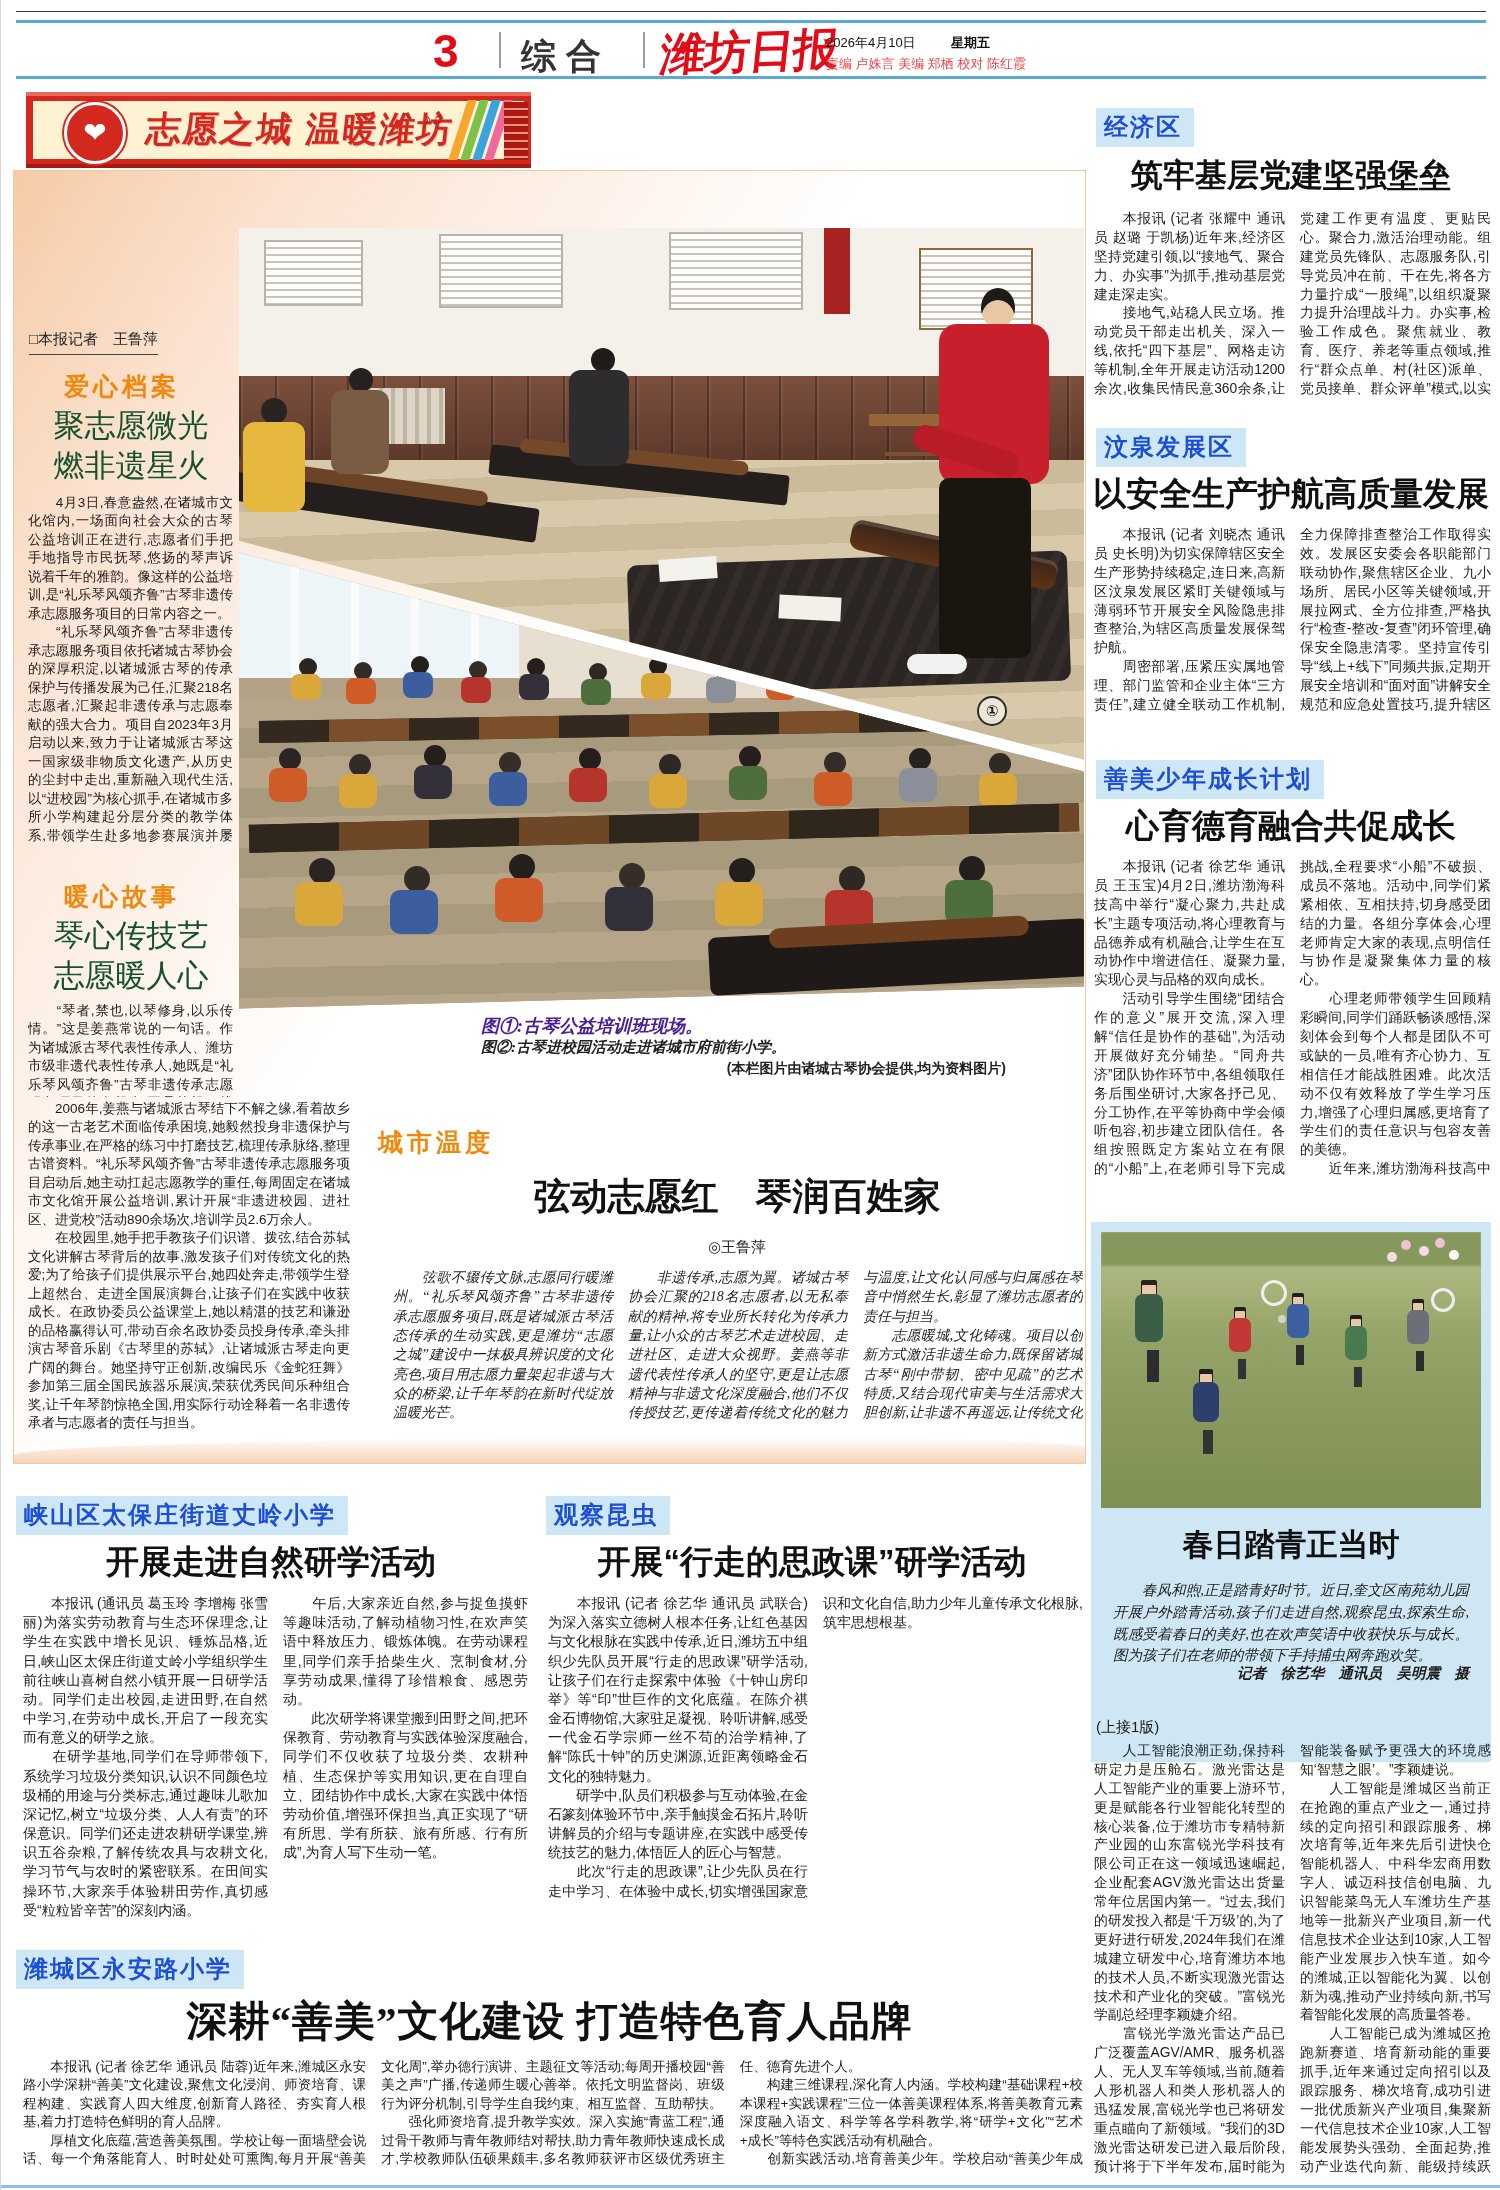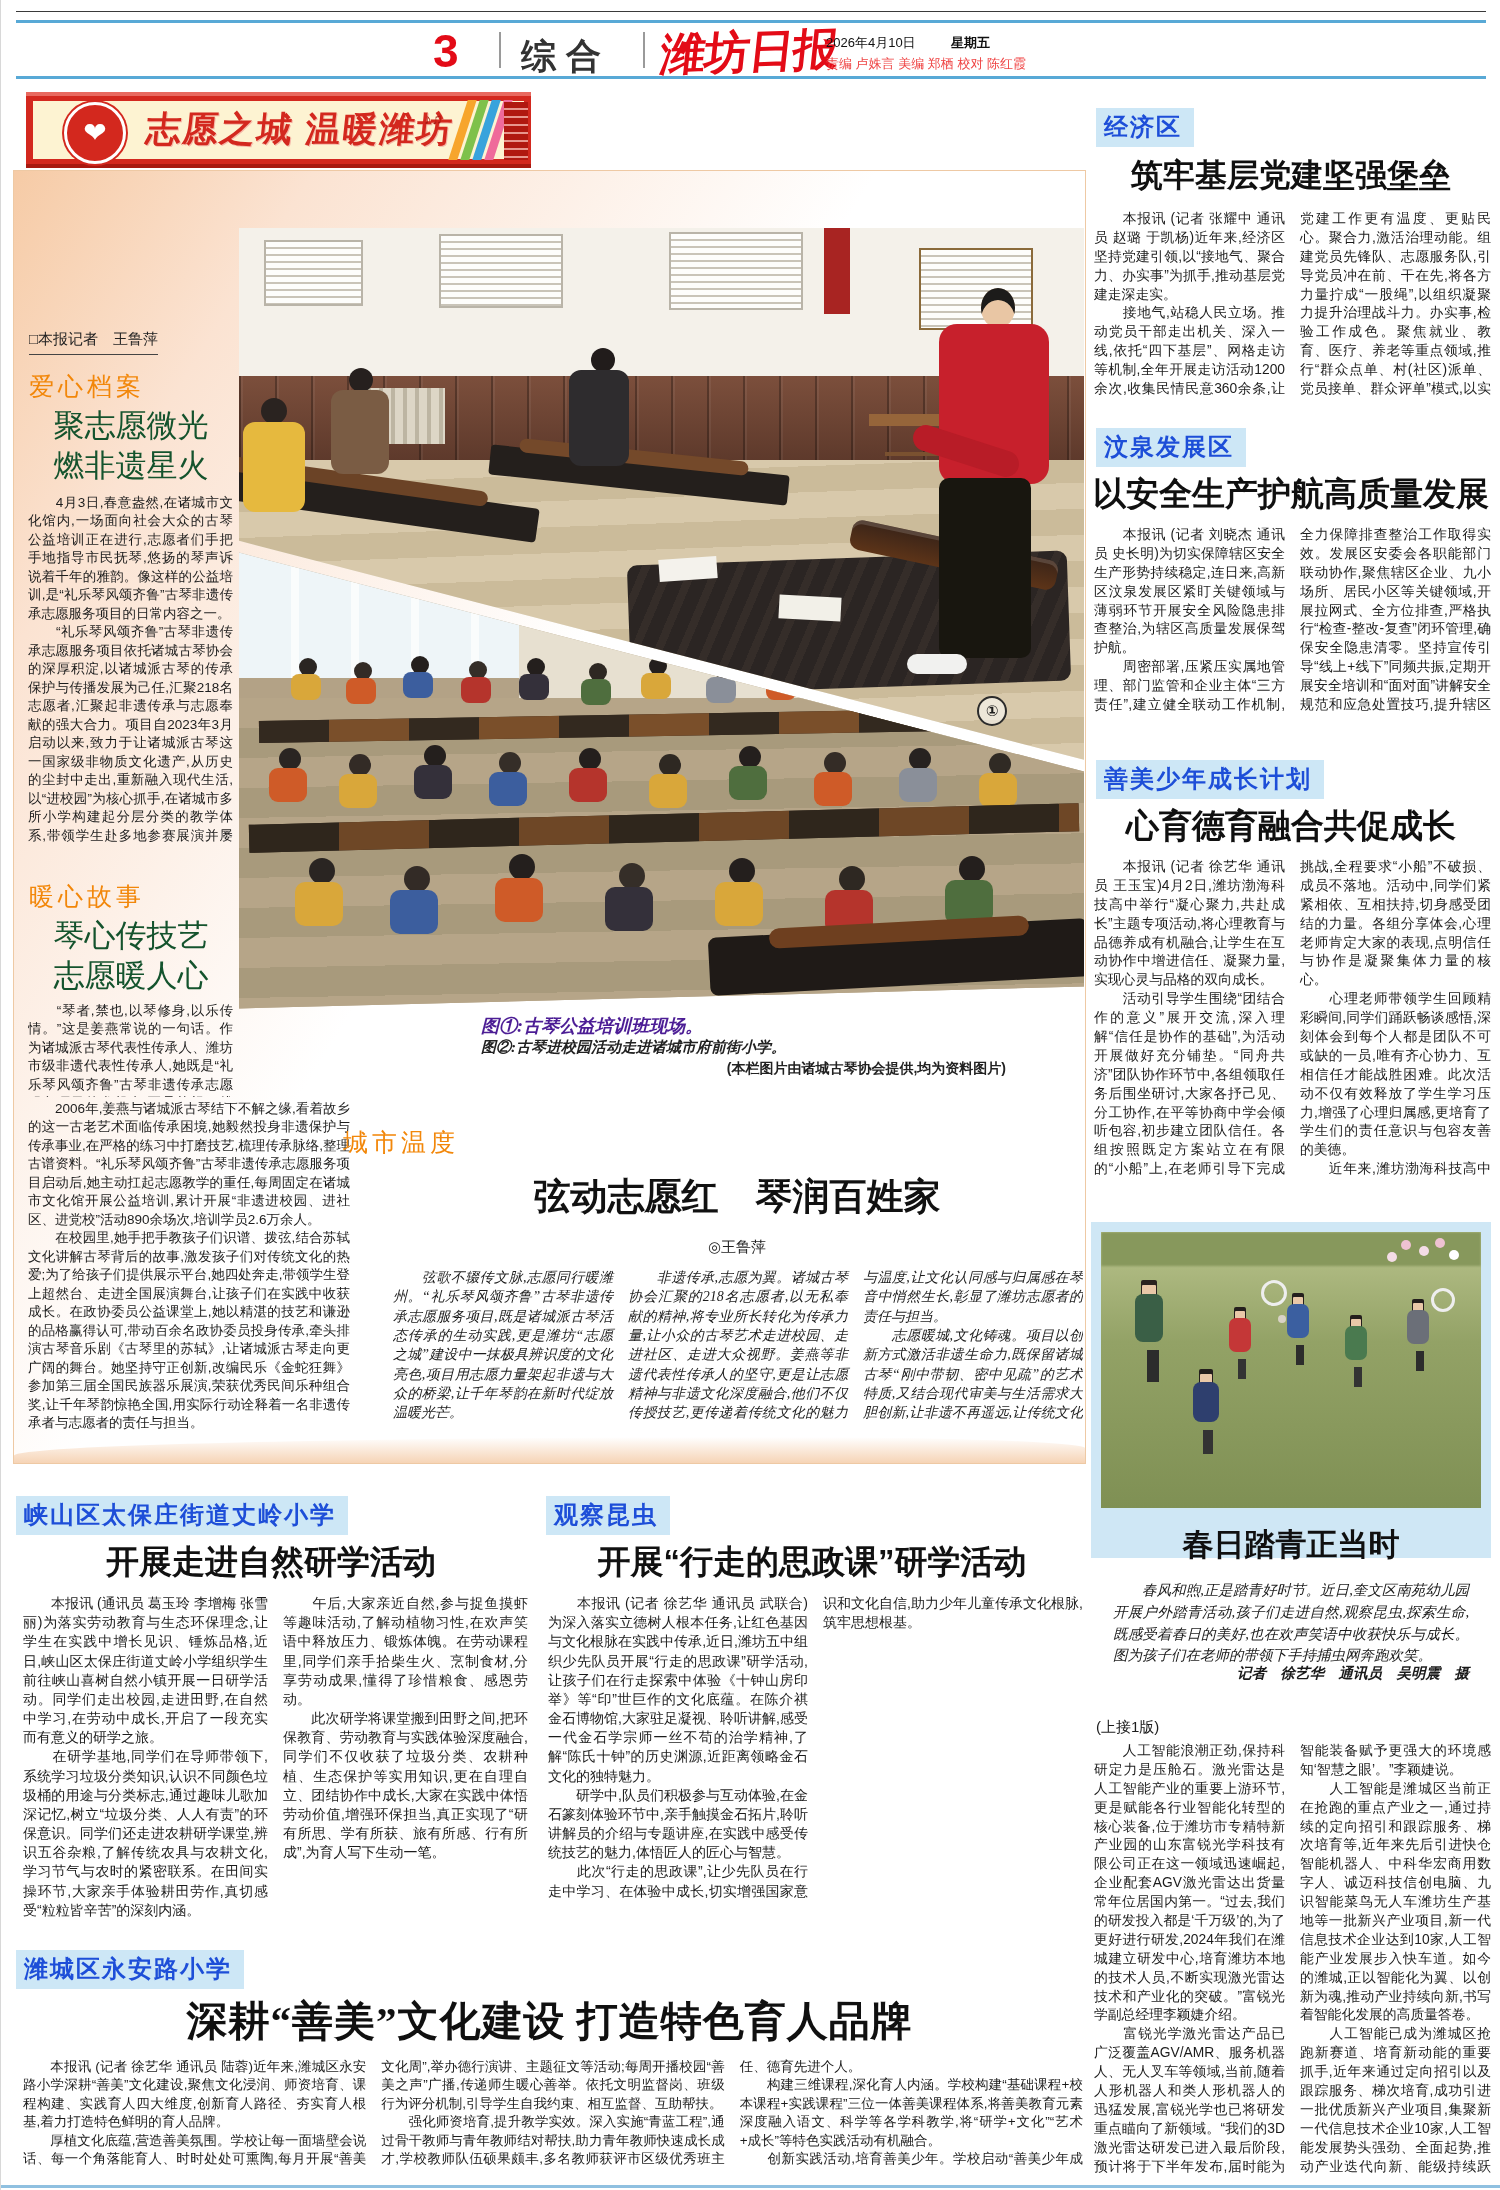--- a/index.html
+++ b/index.html
@@ -8,21 +8,21 @@
         border-left:1px solid #d8d8d8;border-right:1px solid #d8d8d8;}
   .abs{position:absolute;}
   .serif{font-family:"Liberation Serif","DejaVu Serif",serif;}
   .kai{font-family:"Liberation Serif","DejaVu Serif",serif;font-style:italic;}
   .body-text{font-size:13.5px;line-height:1.37;text-align:justify;color:#1c1c1c;
              white-space:pre-line;overflow:hidden;}
   .cols2{column-count:2;column-gap:15px;column-fill:auto;}
   .cols3{column-count:3;column-gap:15px;column-fill:auto;}
   .badge-blue{background:#cde7f6;color:#1d4ed8;font-weight:bold;font-size:24px;
               padding:3px 12px 4px 8px;letter-spacing:2px;display:inline-block;}
-  .badge-orange{color:#f2870a;font-weight:normal;font-size:25px;letter-spacing:4px;}
+  .badge-orange{color:#f2870a;font-weight:bold;font-size:25px;letter-spacing:4px;margin-left:35px;}
   .h-sub{font-weight:normal;text-align:center;white-space:pre-line;color:#14532d;}
   .marker{width:26px;height:26px;border:2px solid #2b2b2b;border-radius:50%;
           color:#1e1e1e;background:rgba(255,255,255,.55);font-size:15px;font-weight:bold;
           display:flex;align-items:center;justify-content:center;}
   .vline{width:2px;background:#9a9a9a;}
   .frame{background:#fdfdfb;border:2px solid #b9b4a8;
          background-image:repeating-linear-gradient(#fdfdfb 0 5px,#c9c4b8 5px 7px);}
   .photo{overflow:hidden;}
 </style>
 </head>
@@ -192,21 +192,21 @@
   <div class="abs body-text cols2" style="left:1093px;top:526px;width:397px;height:198px;font-size:13.8px;">　　本报讯 (记者 刘晓杰 通讯员 史长明)为切实保障辖区安全生产形势持续稳定,连日来,高新区汶泉发展区紧盯关键领域与薄弱环节开展安全风险隐患排查整治,为辖区高质量发展保驾护航。
 　　周密部署,压紧压实属地管理、部门监管和企业主体“三方责任”,建立健全联动工作机制,全力保障排查整治工作取得实效。发展区安委会各职能部门联动协作,聚焦辖区企业、九小场所、居民小区等关键领域,开展拉网式、全方位排查,严格执行“检查-整改-复查”闭环管理,确保安全隐患清零。坚持宣传引导“线上+线下”同频共振,定期开展安全培训和“面对面”讲解安全规范和应急处置技巧,提升辖区企业、居民安全意识和应急技能,筑牢高质量发展安全基石。</div>
 
   <div class="abs badge-blue" style="left:1095px;top:760px;">善美少年成长计划</div>
   <div class="abs serif" style="left:1090px;top:804px;width:400px;text-align:center;font-size:33px;font-weight:bold;color:#101010;">心育德育融合共促成长</div>
   <div class="abs body-text cols2" style="left:1093px;top:858px;width:397px;height:338px;font-size:13.8px;">　　本报讯 (记者 徐艺华 通讯员 王玉宝)4月2日,潍坊渤海科技高中举行“凝心聚力,共赴成长”主题专项活动,将心理教育与品德养成有机融合,让学生在互动协作中增进信任、凝聚力量,实现心灵与品格的双向成长。
 　　活动引导学生围绕“团结合作的意义”展开交流,深入理解“信任是协作的基础”,为活动开展做好充分铺垫。“同舟共济”团队协作环节中,各组领取任务后围坐研讨,大家各抒己见、分工协作,在平等协商中学会倾听包容,初步建立团队信任。各组按照既定方案站立在有限的“小船”上,在老师引导下完成挑战,全程要求“小船”不破损、成员不落地。活动中,同学们紧紧相依、互相扶持,切身感受团结的力量。各组分享体会,心理老师肯定大家的表现,点明信任与协作是凝聚集体力量的核心。
 　　心理老师带领学生回顾精彩瞬间,同学们踊跃畅谈感悟,深刻体会到每个人都是团队不可或缺的一员,唯有齐心协力、互相信任才能战胜困难。此次活动不仅有效释放了学生学习压力,增强了心理归属感,更培育了学生们的责任意识与包容友善的美德。
 　　近年来,潍坊渤海科技高中秉持“立德树人、强能善技”校训,以活动为载体,扎实推进“三全育人”新格局建设,助力每一位学生在团结中感受温暖,在协作中收获成长。</div>
 
-  <div class="abs" style="left:1090px;top:1222px;width:400px;height:336px;background:#cfe7f5;">
+  <div class="abs" style="left:1090px;top:1222px;width:400px;height:540px;background:#cfe7f5;">
     <div class="abs photo" style="left:10px;top:10px;width:380px;height:276px;background:linear-gradient(#b9c38c,#93a266 40%,#7f9054);">
       <div class="abs" style="left:0;top:0;width:380px;height:34px;background:#87985c;filter:blur(1px);"></div>
       <div class="abs" style="left:300px;top:8px;width:10px;height:10px;border-radius:50%;background:#eec2d2;box-shadow:18px 6px 0 #f4dce6,34px -2px 0 #eec2d2,48px 10px 0 #fff,-14px 12px 0 #f4dce6;"></div>
       <div class="abs" style="left:34px;top:62px;width:28px;height:48px;border-radius:8px;background:#3a5f46;box-shadow:0 -16px 0 -7px #e9c8a8,0 -20px 0 -6px #2a2421,4px 48px 0 -8px #2c2c2c;"></div>
       <div class="abs" style="left:128px;top:86px;width:22px;height:34px;border-radius:7px;background:#c43737;box-shadow:0 -13px 0 -6px #e9c8a8,0 -16px 0 -5px #241f1d,2px 34px 0 -7px #333;"></div>
       <div class="abs" style="left:186px;top:72px;width:22px;height:34px;border-radius:7px;background:#3b5fa0;box-shadow:0 -13px 0 -6px #e9c8a8,0 -16px 0 -5px #241f1d,2px 34px 0 -7px #2c2c2c;"></div>
       <div class="abs" style="left:244px;top:94px;width:22px;height:34px;border-radius:7px;background:#4a7a4f;box-shadow:0 -13px 0 -6px #e9c8a8,0 -16px 0 -5px #241f1d,2px 34px 0 -7px #333;"></div>
       <div class="abs" style="left:306px;top:78px;width:22px;height:34px;border-radius:7px;background:#6b6f78;box-shadow:0 -13px 0 -6px #e9c8a8,0 -16px 0 -5px #241f1d,2px 34px 0 -7px #2c2c2c;"></div>
       <div class="abs" style="left:92px;top:150px;width:26px;height:40px;border-radius:8px;background:#2e3f6e;box-shadow:0 -15px 0 -7px #e9c8a8,0 -19px 0 -6px #241f1d,2px 40px 0 -8px #333;"></div>
       <div class="abs" style="left:160px;top:48px;width:20px;height:20px;border:3px solid #eee;border-radius:50%;box-shadow:8px 26px 0 -9px #d8d2c6;"></div>

